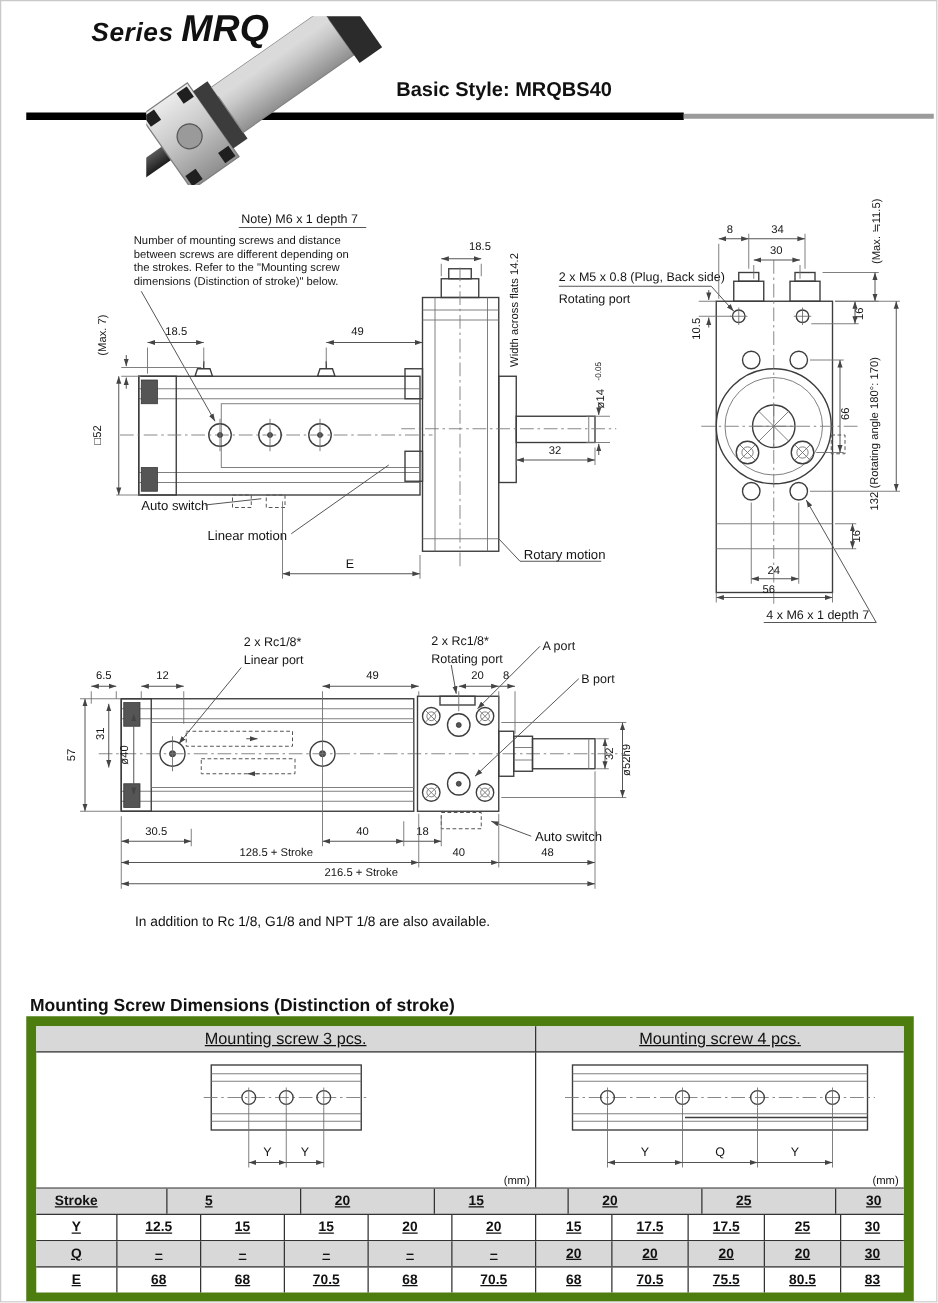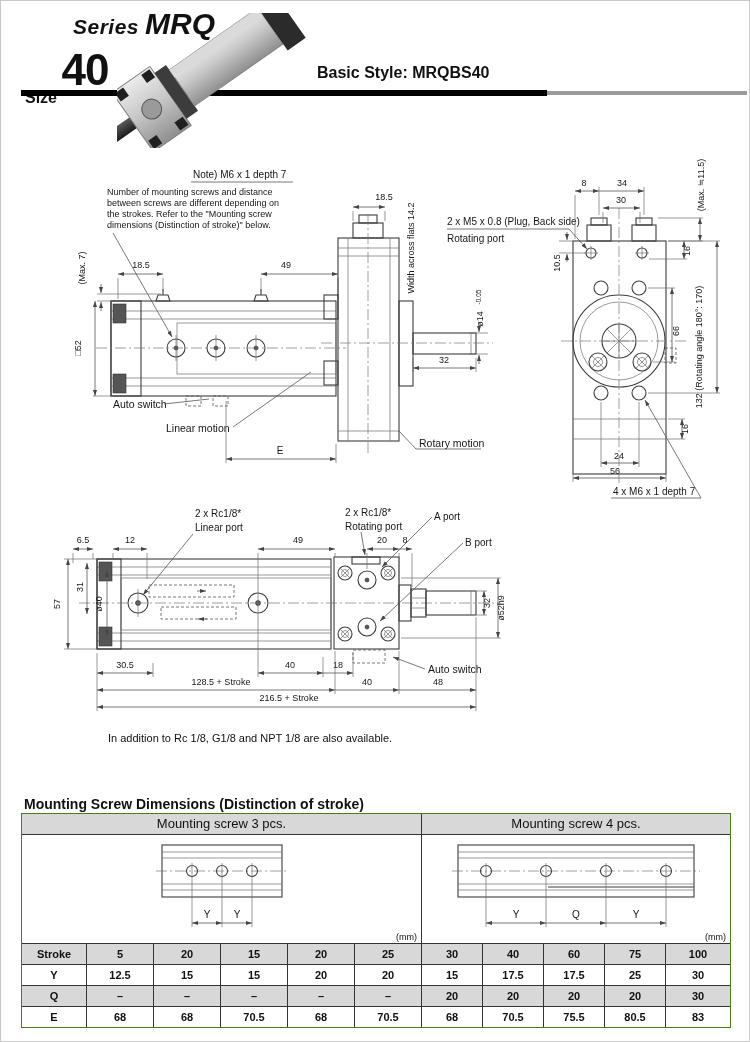--- a/index.html
+++ b/index.html
@@ -28,51 +28,47 @@
   text{fill:#161616;}
   .t9{font-size:9px;font-family:"Liberation Sans",sans-serif;}
   .t10{font-size:10px;font-family:"Liberation Sans",sans-serif;}
   .t11{font-size:10.5px;font-family:"Liberation Sans",sans-serif;}
   .t65{font-size:6.5px;font-family:"Liberation Sans",sans-serif;}
   .mid{text-anchor:middle;}
   
   .footnote{position:absolute;left:107px;top:731px;font-size:11px;}
   .sec-title{position:absolute;left:23px;top:795px;font-size:14px;font-weight:bold;text-align:right;}
   
-  .tbl{position:absolute;left:20px;top:812px;width:710px;border:1px solid #4d7c0f;
-       box-sizing:border-box;background:#fff;}
+  .tbl{position:absolute;left:20px;top:812px;width:710px;border:8px solid #4d7c0f;
+       box-sizing:border-box;background:#fff;text-decoration:underline;}
   .tbl-head{display:grid;grid-template-columns:399px 1fr;}
   .th-cell{background:#d8d8d8;border-bottom:1px solid #333;text-align:center;
            font-size:13px;padding:2px 0 3px 0;}
   .th-cell.rgt{border-left:1.5px solid #333;}
   .tbl-diag{display:grid;grid-template-columns:399px 1fr;height:108px;border-bottom:1.5px solid #333;}
   .diag-cell{position:relative;display:flex;align-items:center;justify-content:center;}
   .diag-cell.rgt{border-left:1.5px solid #333;}
   .mm{position:absolute;right:4px;bottom:1px;font-size:9px;}
   .tbl-row{display:grid;grid-template-columns:64px 67px 67px 67px 67px 67px 61px 61px 61px 61px 1fr;
            height:20px;line-height:20px;text-align:center;font-size:11px;font-weight:bold;
            border-bottom:1px solid #333;}
-  .tbl-row.hvy{border-bottom:1.5px solid #333;}
+  .tbl-row.hvy{border-bottom:1.5px solid #333;gap:40px;}
   .tbl-row:last-child{border-bottom:none;}
   .tbl-row.shade{background:#d8d8d8;}
   .tbl-row .c{border-left:1px solid #333;overflow:hidden;}
   .tbl-row .c:first-child{border-left:none;}
   .tbl-row .c.split{border-left:1.5px solid #333;}
 </style>
 </head>
 <body>
 
 <div class="page">
 
   <div class="series">
     <span class="s-lab">Series</span><span class="s-name">MRQ</span>
-  </div>
-  <div class="sizeblk">
-    <span class="size-lab">Size</span>
-    <span class="size-val">40</span>
   </div>
   <div class="basic">Basic Style: MRQBS40</div>
   <div class="bar-black"></div>
   <div class="bar-gray"></div>
 
   <svg class="photo" viewBox="0 0 200 135">
     <defs>
       <linearGradient id="gmetal" x1="0" y1="0" x2="0" y2="1">
         <stop offset="0" stop-color="#ececec"></stop>
           <stop offset=".45" stop-color="#c9c9c9"></stop>

